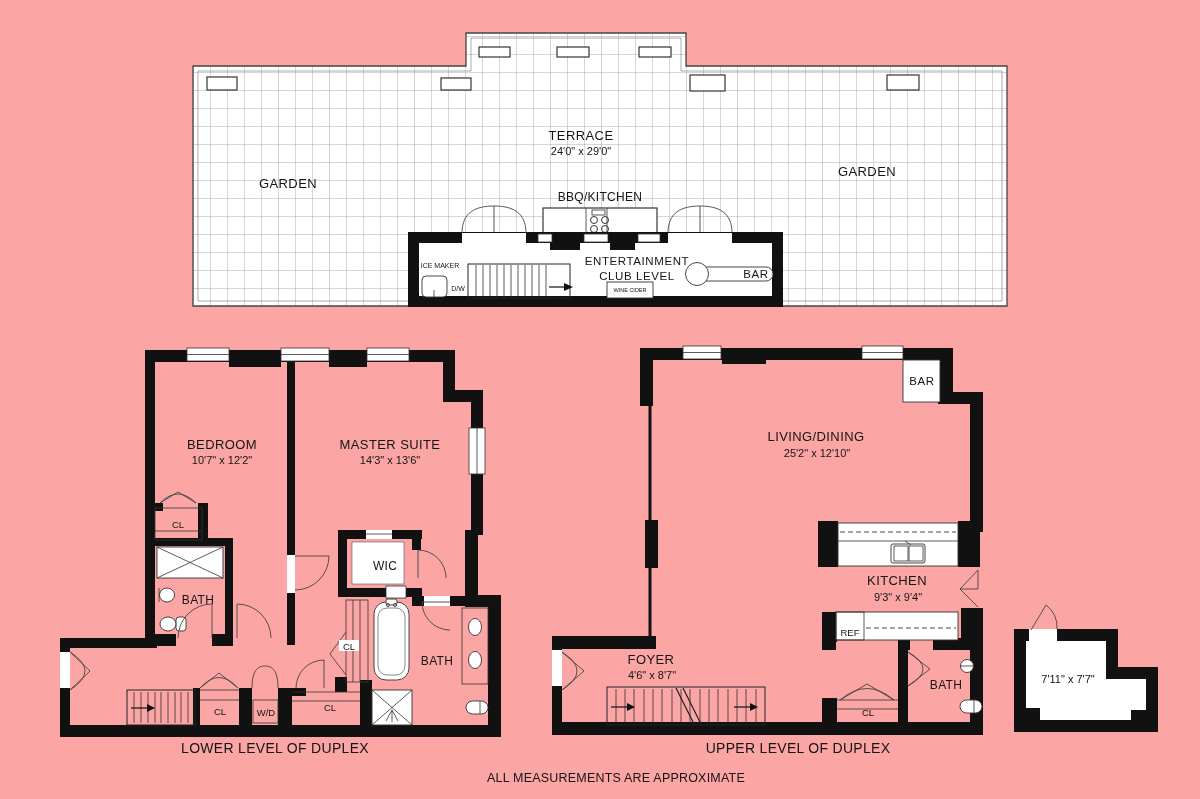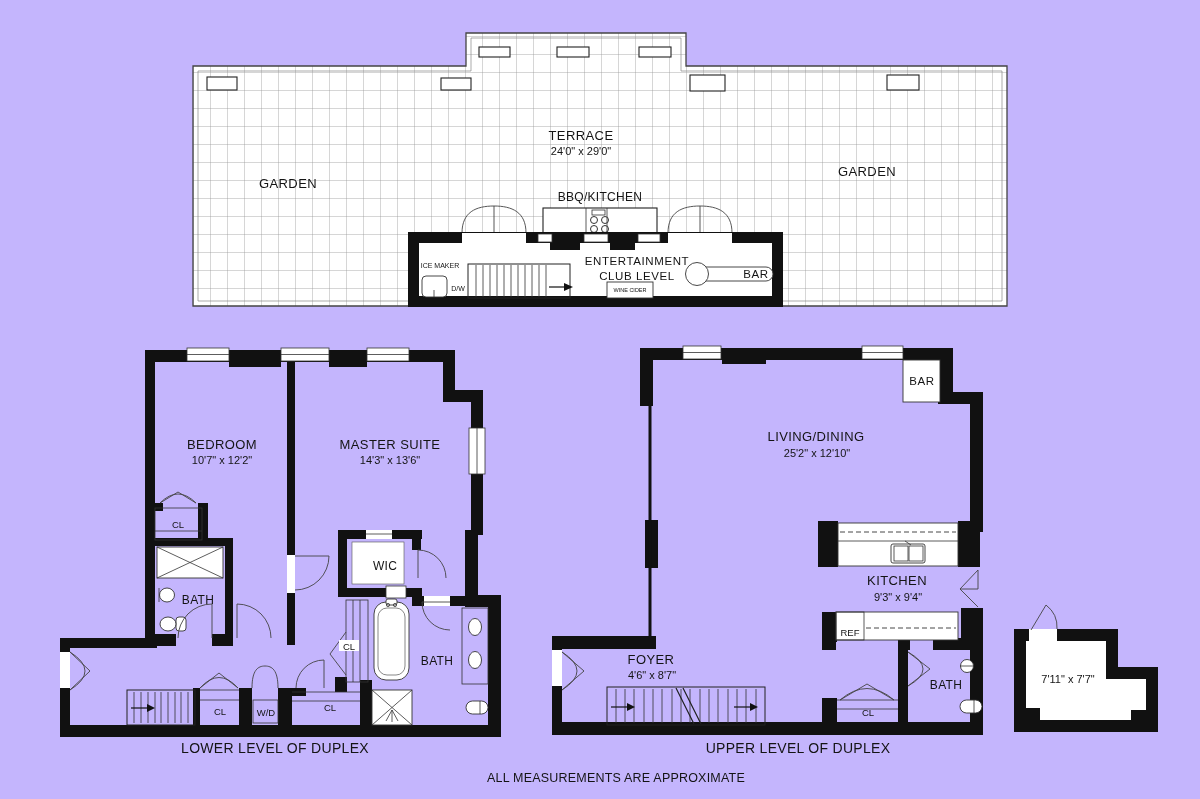--- a/index.html
+++ b/index.html
@@ -1,16 +1,16 @@
 <!DOCTYPE html>
 <html><head>
 <meta charset="utf-8">
 <style>
   html,body{margin:0;padding:0;background:#ffffff;}
-  #canvas{position:relative;width:1200px;height:799px;background:#c4b5fd;overflow:hidden;}
+  #canvas{position:relative;width:1200px;height:799px;background:#fca5a5;overflow:hidden;}
   svg{display:block;}
   text{font-family:"Liberation Sans","DejaVu Sans",sans-serif;fill:#141414;}
   .rm{font-size:13px;letter-spacing:.4px;}
   .dm{font-size:11px;}
   .cap{font-size:14px;letter-spacing:.3px;}
   .note{font-size:12.5px;letter-spacing:.2px;}
   .sm{font-size:9.5px;}
   .xs{font-size:7px;}
   .tiny{font-size:5.5px;}
   .ent{font-size:11.5px;letter-spacing:.6px;}

